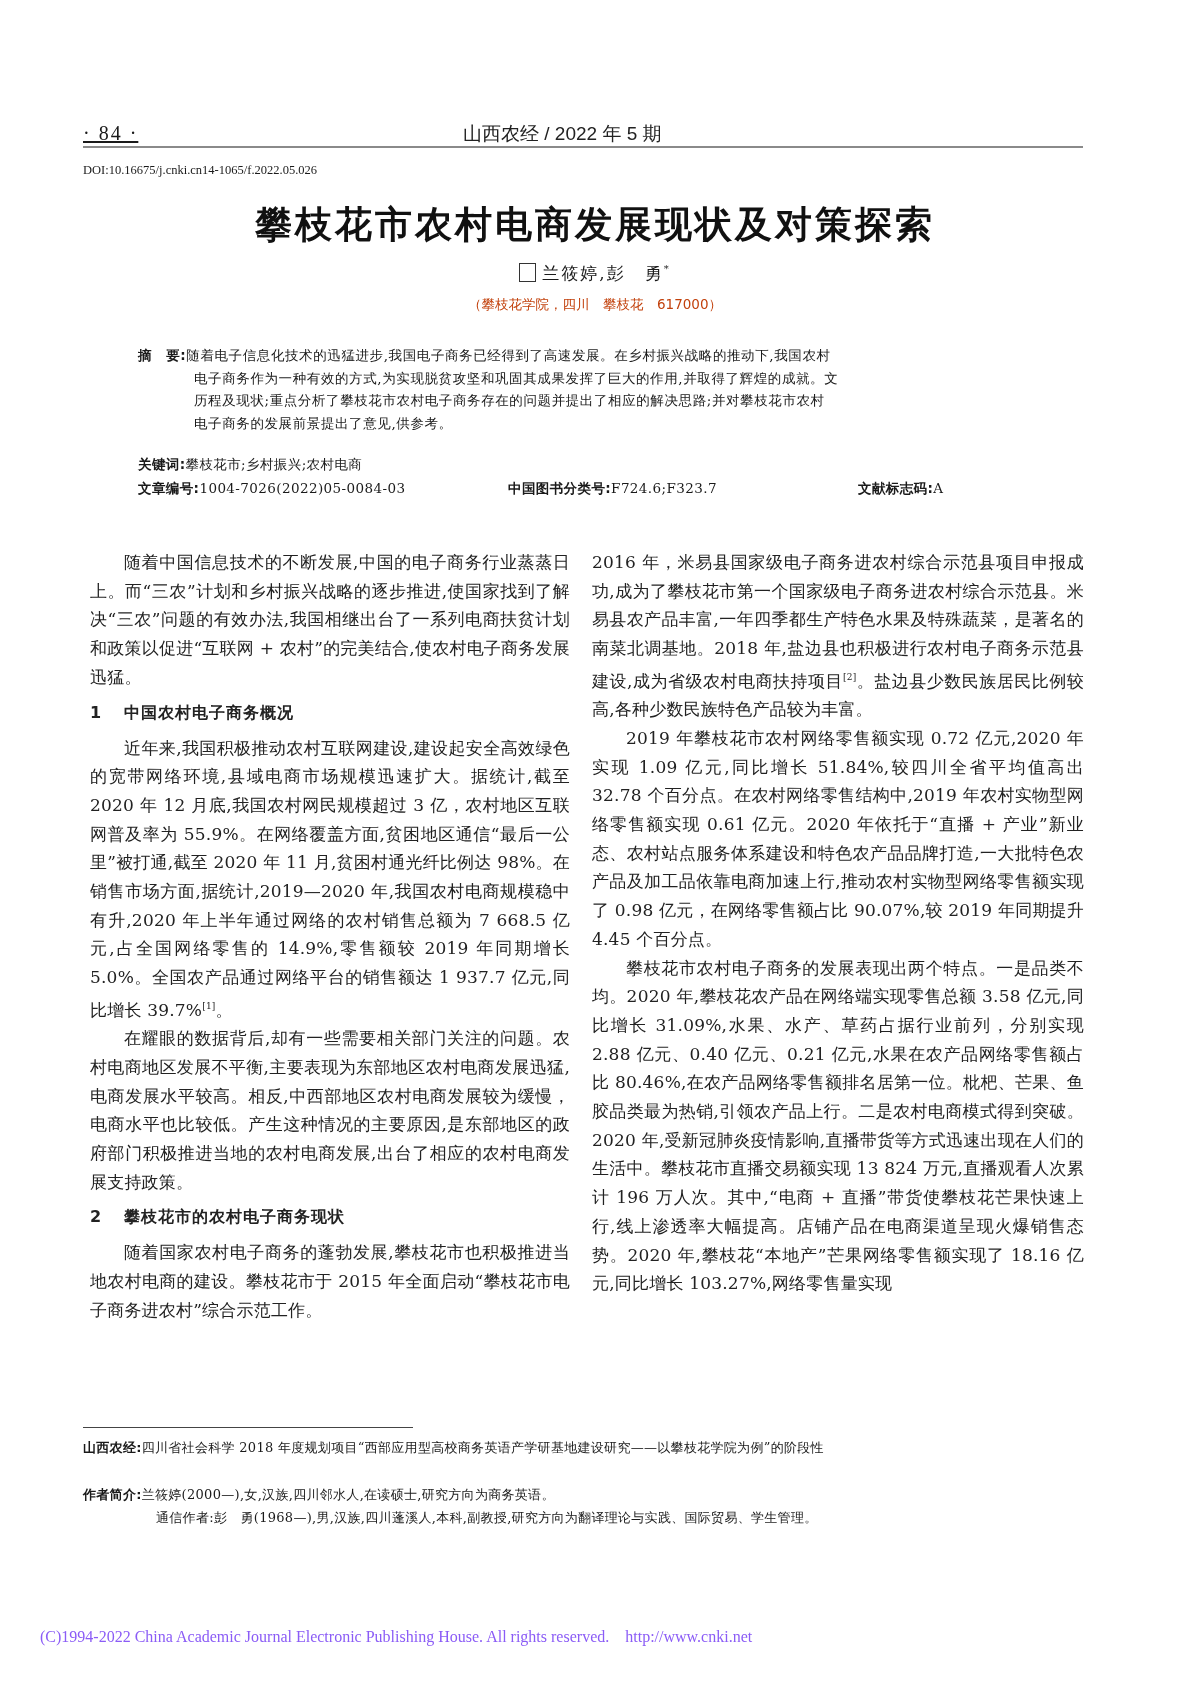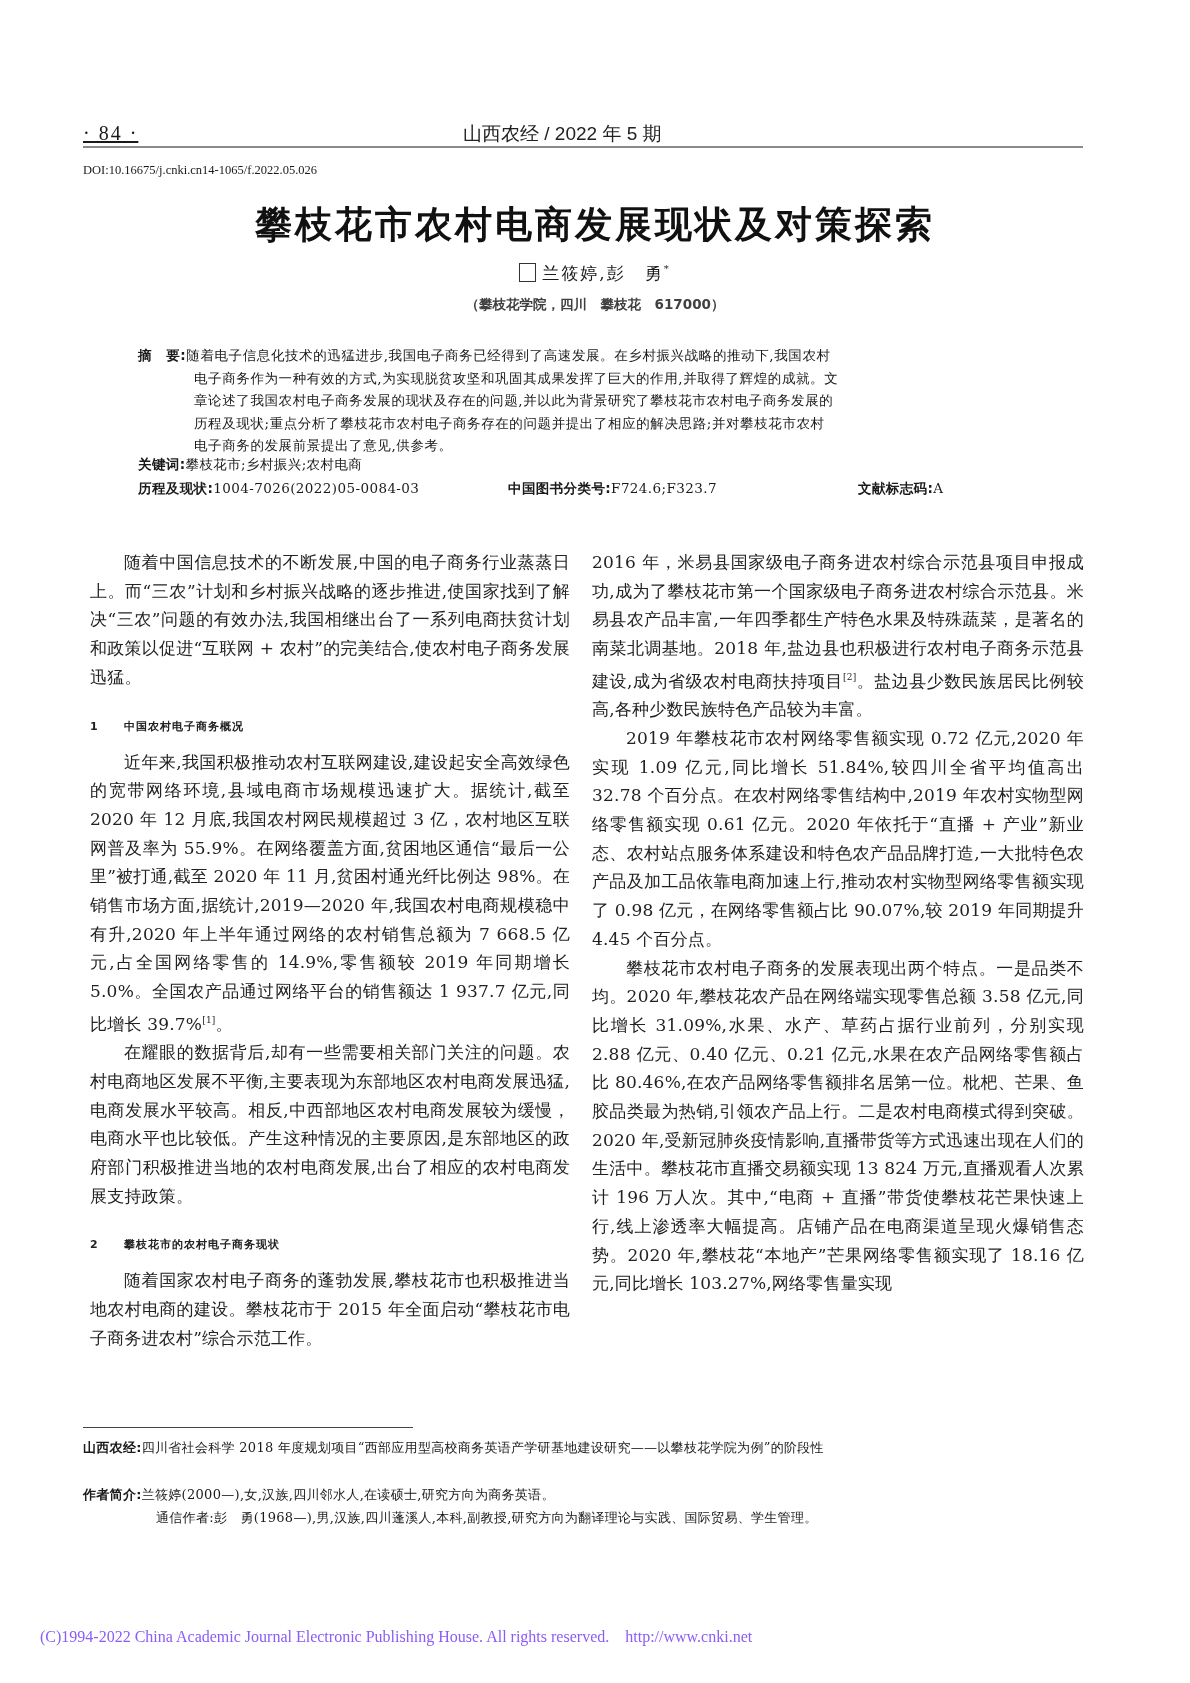--- a/index.html
+++ b/index.html
@@ -10,31 +10,31 @@
   .abs { position: absolute; }
   .header-row { left: 83px; top: 118px; width: 1000px; height: 30px; }
   .page-num { position: absolute; left: 0; top: 4px; font-size: 20px; font-family: "Liberation Serif", serif; letter-spacing: 2px; text-decoration: underline; }
   .journal { position: absolute; left: 380px; top: 3px; font-size: 19px; font-family: "Liberation Sans", sans-serif; color: #222; }
   .rule-top { left: 83px; top: 146px; width: 1000px; height: 2px; background: #8a8a8a; }
   .doi { left: 83px; top: 163px; font-size: 12.5px; font-family: "Liberation Serif", serif; }
   .title { left: 0; width: 1190px; top: 200px; text-align: center; font-size: 37px; font-weight: bold; letter-spacing: 3px; font-family: Liberation Serif, serif; color: #111; }
   .authors { left: 0; width: 1190px; top: 262px; text-align: center; font-size: 17px; letter-spacing: 2px; }
   .authors .box { display: inline-block; width: 15px; height: 17px; border: 1.5px solid #333; vertical-align: -3px; margin-right: 6px; }
   .authors sup { font-size: 10px; }
-  .affil { left: 0; width: 1190px; top: 296px; text-align: center; font-size: 13.5px; font-family: "DejaVu Sans", sans-serif; font-weight: bold; color: #404040; }
+  .affil { left: 0; width: 1190px; top: 296px; text-align: center; font-size: 13.5px; font-family: "DejaVu Sans", sans-serif; font-weight: normal; color: #c2410c; }
   .abstract { left: 138px; top: 344px; width: 895px; font-size: 13.5px; line-height: 22.5px; letter-spacing: 0.6px; }
   .abstract .lab { font-family: "DejaVu Sans", sans-serif; font-weight: bold; }
   .abs-line { display: block; padding-left: 56px; }
   .abs-first { padding-left: 0; }
   .meta-row { left: 138px; width: 900px; font-size: 13.5px; letter-spacing: 0.4px; }
   .meta-row .lab { font-family: "DejaVu Sans", sans-serif; font-weight: bold; }
   .col { top: 548px; width: 480px; font-size: 17px; line-height: 28.7px; text-align: justify; letter-spacing: 0.2px; color: #222; }
   .col p { margin: 0; }
   .col .indent { text-indent: 2em; }
-  .col h2 { margin: 20px 0 6px 0; font-size: 11px; font-family: "DejaVu Sans", sans-serif; font-weight: bold; letter-spacing: 1px; line-height: 30px; }
+  .col h2 { margin: 6px 0 6px 0; font-size: 16px; font-family: "DejaVu Sans", sans-serif; font-weight: bold; letter-spacing: 1px; line-height: 30px; }
   .col h2 .num { display: inline-block; width: 34px; }
   .col sup { font-size: 9px; }
   .left-col { left: 90px; }
   .right-col { left: 592px; width: 492px; }
   .footrule { left: 83px; top: 1427px; width: 330px; height: 1px; background: #444; }
   .foot { left: 83px; width: 1020px; font-size: 13px; line-height: 23px; letter-spacing: 0.3px; }
   .foot .lab { font-family: "DejaVu Sans", sans-serif; font-weight: bold; }
   .foot .cont { padding-left: 73px; display: block; }
   .copyright { left: 40px; top: 1628px; font-size: 16px; color: #8b5cf6; font-family: "Liberation Serif", serif; }
   .copyright .url { margin-left: 16px; }
@@ -51,30 +51,29 @@
 
 <div class="abs title">攀枝花市农村电商发展现状及对策探索</div>
 <div class="abs authors">
   <span class="box"></span><span>兰筱婷,彭　勇</span><sup>*</sup>
 </div>
 <div class="abs affil">（攀枝花学院，四川　攀枝花　617000）</div>
 
 <div class="abs abstract">
   <span class="abs-line abs-first"><span class="lab">摘　要:</span><span>随着电子信息化技术的迅猛进步,我国电子商务已经得到了高速发展。在乡村振兴战略的推动下,我国农村</span></span>
   <span class="abs-line">电子商务作为一种有效的方式,为实现脱贫攻坚和巩固其成果发挥了巨大的作用,并取得了辉煌的成就。文</span>
-  <span class="abs-line">章论述了我国农村电子商务发展的现状及存在的问题,并以此为背景研究了攀枝花市农村电子商务发展的</span>
   <span class="abs-line">历程及现状;重点分析了攀枝花市农村电子商务存在的问题并提出了相应的解决思路;并对攀枝花市农村</span>
   <span class="abs-line">电子商务的发展前景提出了意见,供参考。</span>
 </div>
 
 <div class="abs meta-row" style="top:456px;">
   <span class="lab">关键词:</span><span>攀枝花市;乡村振兴;农村电商</span>
 </div>
 <div class="abs meta-row" style="top:480px;">
-  <span style="position:absolute;left:0;"><span class="lab">历程及现状:</span><span>1004-7026(2022)05-0084-03</span></span>
+  <span style="position:absolute;left:0;"><span class="lab">文章编号:</span><span>1004-7026(2022)05-0084-03</span></span>
   <span style="position:absolute;left:370px;"><span class="lab">中国图书分类号:</span><span>F724.6;F323.7</span></span>
   <span style="position:absolute;left:720px;"><span class="lab">文献标志码:</span><span>A</span></span>
 </div>
 
 <div class="abs col left-col">
   <p class="indent">随着中国信息技术的不断发展,中国的电子商务行业蒸蒸日上。而“三农”计划和乡村振兴战略的逐步推进,使国家找到了解决“三农”问题的有效办法,我国相继出台了一系列电商扶贫计划和政策以促进“互联网 + 农村”的完美结合,使农村电子商务发展迅猛。</p>
   <h2><span class="num">1</span><span>中国农村电子商务概况</span></h2>
   <p class="indent"><span>近年来,我国积极推动农村互联网建设,建设起安全高效绿色的宽带网络环境,县域电商市场规模迅速扩大。据统计,截至 2020 年 12 月底,我国农村网民规模超过 3 亿，农村地区互联网普及率为 55.9%。在网络覆盖方面,贫困地区通信“最后一公里”被打通,截至 2020 年 11 月,贫困村通光纤比例达 98%。在销售市场方面,据统计,2019—2020 年,我国农村电商规模稳中有升,2020 年上半年通过网络的农村销售总额为 7 668.5 亿元,占全国网络零售的 14.9%,零售额较 2019 年同期增长 5.0%。全国农产品通过网络平台的销售额达 1 937.7 亿元,同比增长 39.7%</span><sup>[1]</sup><span>。</span></p>
   <p class="indent">在耀眼的数据背后,却有一些需要相关部门关注的问题。农村电商地区发展不平衡,主要表现为东部地区农村电商发展迅猛,电商发展水平较高。相反,中西部地区农村电商发展较为缓慢，电商水平也比较低。产生这种情况的主要原因,是东部地区的政府部门积极推进当地的农村电商发展,出台了相应的农村电商发展支持政策。</p>
   <h2><span class="num">2</span><span>攀枝花市的农村电子商务现状</span></h2>

